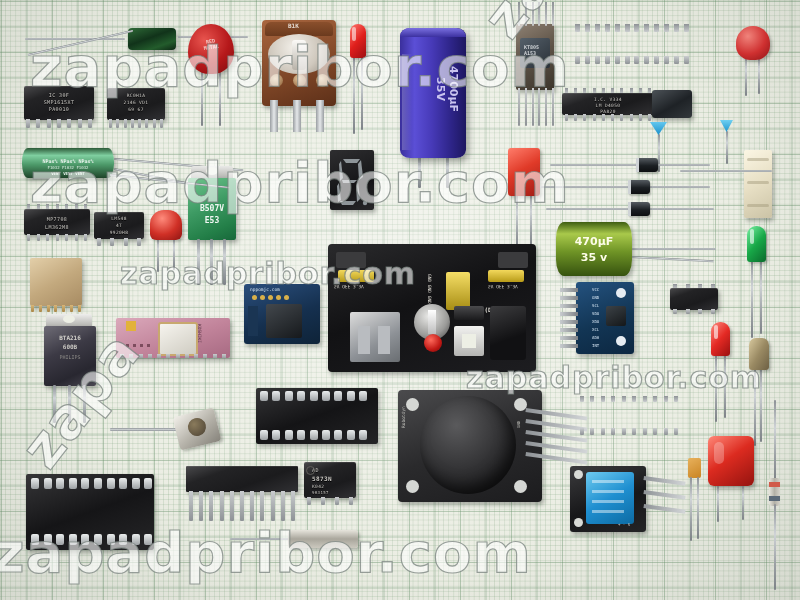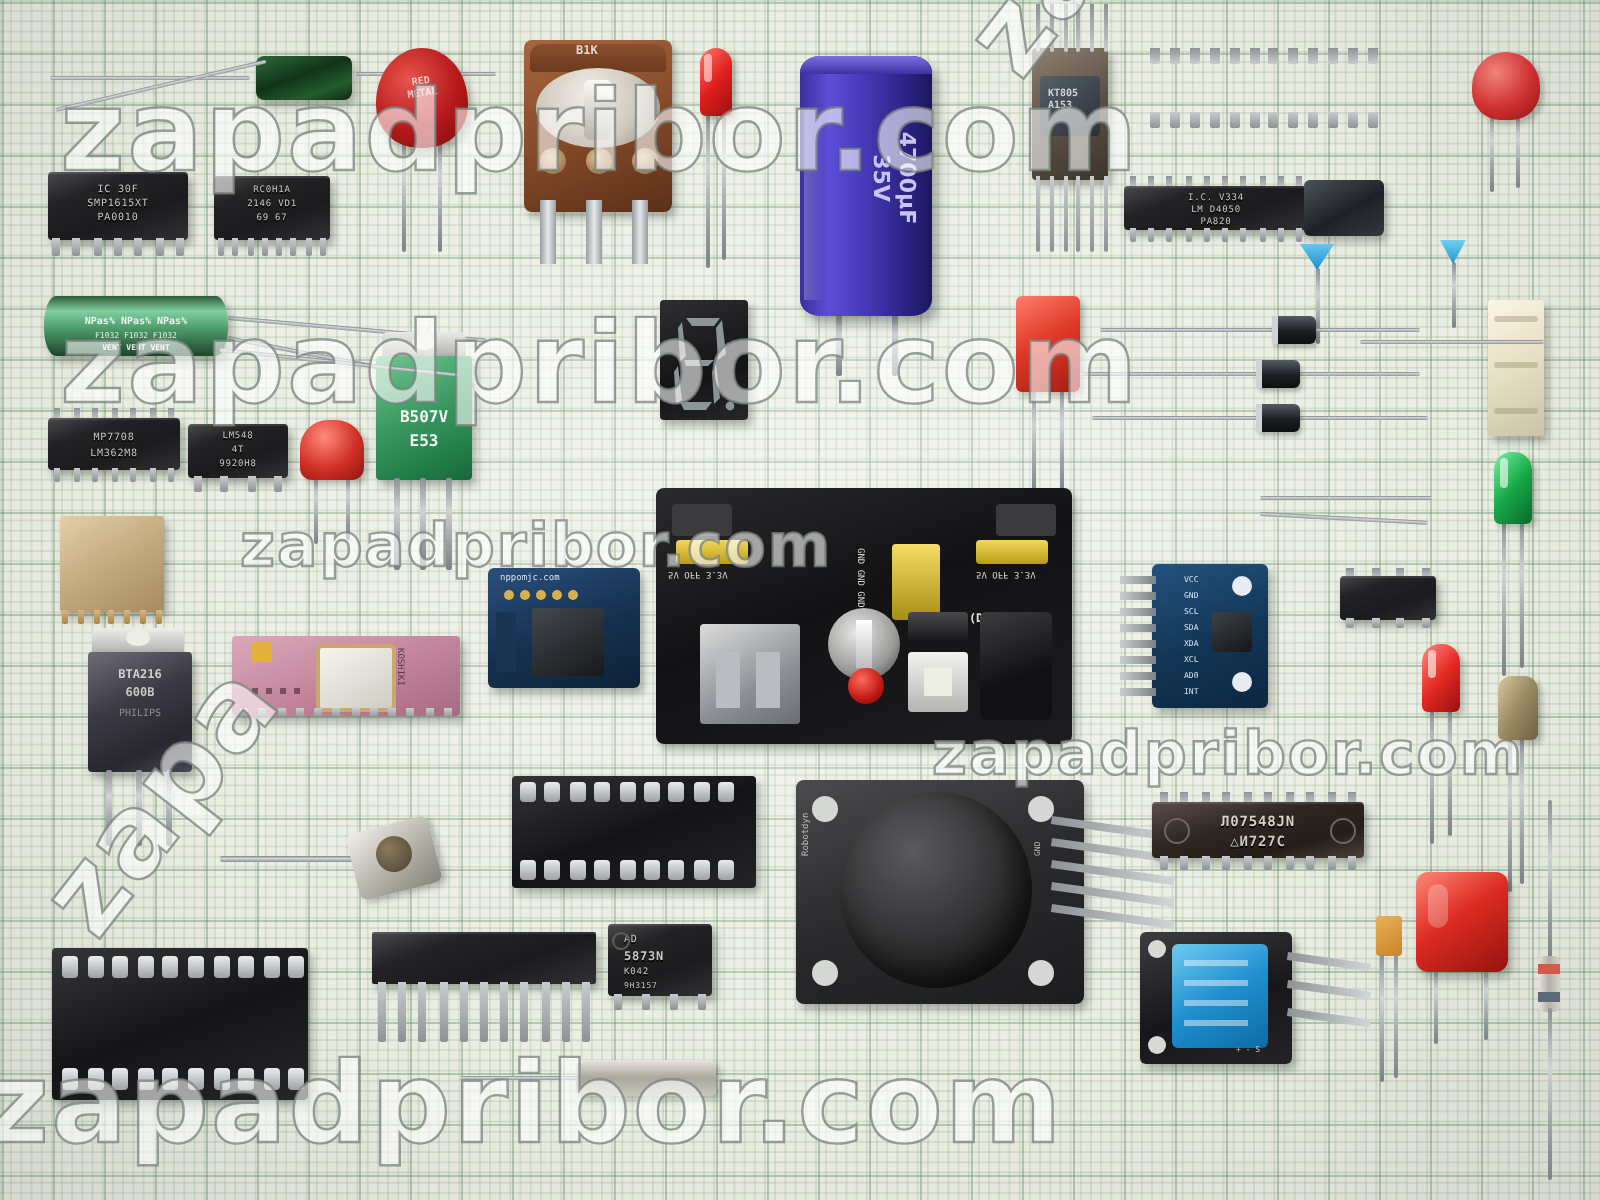--- a/index.html
+++ b/index.html
@@ -371,20 +371,24 @@
       <div style="position:absolute;left:0;right:0;top:38px;font:700 8px 'DejaVu Sans Mono',monospace;color:#f2f8f4;text-align:center;">E53</div>
     </div>
     <div class="lead v" style="left:9px;top:73px;width:3px;height:46px;"></div>
     <div class="lead v" style="left:22px;top:73px;width:3px;height:46px;"></div>
     <div class="lead v" style="left:35px;top:73px;width:3px;height:46px;"></div>
   </div>
 
   <div class="part" style="left:556px;top:222px;width:160px;height:58px;">
     <div class="lead h" style="left:74px;top:26px;width:86px;height:2px;"></div>
     <div class="lead h" style="left:74px;top:34px;width:84px;height:2px;transform:rotate(3deg);transform-origin:0 0;"></div>
+    <div style="position:absolute;left:0;top:0;width:76px;height:54px;border-radius:8px/16px;background:linear-gradient(to bottom,#3f5e12 0%,#a9c94b 22%,#6f9426 55%,#36520f 100%);box-shadow:2px 3px 4px rgba(40,50,40,.35);overflow:hidden;">
+      <div style="position:absolute;left:0;right:0;top:13px;font:700 11px 'DejaVu Sans',sans-serif;color:#fdfde8;text-align:center;">470µF</div>
+      <div style="position:absolute;left:0;right:0;top:29px;font:700 11px 'DejaVu Sans',sans-serif;color:#fdfde8;text-align:center;">35 v</div>
+    </div>
   </div>
 
   <div class="part" style="left:746px;top:226px;width:22px;height:112px;">
     <div class="lead v" style="left:5px;top:34px;width:2px;height:78px;"></div>
     <div class="lead v" style="left:14px;top:34px;width:2px;height:74px;"></div>
     <div style="position:absolute;left:1px;top:0;width:19px;height:36px;border-radius:9px 9px 3px 3px;background:linear-gradient(130deg,#7cf2a6,#18a848 50%,#0a6a2c);box-shadow:2px 2px 3px rgba(40,50,40,.3);"></div>
     <div style="position:absolute;left:4px;top:3px;width:4px;height:15px;border-radius:3px;background:rgba(255,255,255,.6);"></div>
   </div>
 
   <div class="part shadow" style="left:30px;top:258px;width:52px;height:48px;border-radius:2px;background:linear-gradient(150deg,#e3cfa9,#c3a97e 50%,#a78b62);">
@@ -568,26 +572,20 @@
         <i style="width:4px;height:6px;"></i>
         <i style="width:4px;height:6px;"></i>
         <i style="width:4px;height:6px;"></i>
         <i style="width:4px;height:6px;"></i>
       <i style="width:4px;height:6px;"></i>
         <i style="width:4px;height:6px;"></i>
         <i style="width:4px;height:6px;"></i>
         <i style="width:4px;height:6px;"></i>
         <i style="width:4px;height:6px;"></i>
     </div>
-    <div class="icbody" style="position:absolute;top:5px;width:106px;height:28px;background:linear-gradient(165deg,#5a4f48,#2f2723 40%,#241d1a 72%,#4b413a);">
-      <div class="ictxt" style="top:6px;font:700 7px 'DejaVu Sans Mono',monospace;color:#d6d1c9;">Л07548JN</div>
-      <div class="ictxt" style="top:16px;font:700 7px 'DejaVu Sans Mono',monospace;color:#cdc8c0;">△И727С</div>
-      <div style="position:absolute;left:6px;top:8px;width:11px;height:11px;border-radius:50%;border:1px solid #6e655e;"></div>
-      <div style="position:absolute;left:89px;top:8px;width:11px;height:11px;border-radius:50%;border:1px solid #6e655e;"></div>
-    </div>
     <div class="pins" style="left:4px;top:32px;width:98px;height:7px;">
       <i style="width:4px;height:7px;"></i>
         <i style="width:4px;height:7px;"></i>
         <i style="width:4px;height:7px;"></i>
         <i style="width:4px;height:7px;"></i>
         <i style="width:4px;height:7px;"></i>
       <i style="width:4px;height:7px;"></i>
         <i style="width:4px;height:7px;"></i>
         <i style="width:4px;height:7px;"></i>
         <i style="width:4px;height:7px;"></i>

